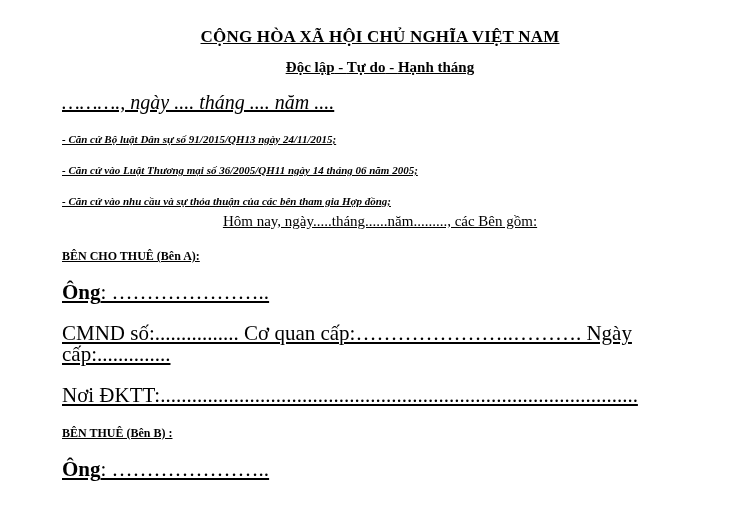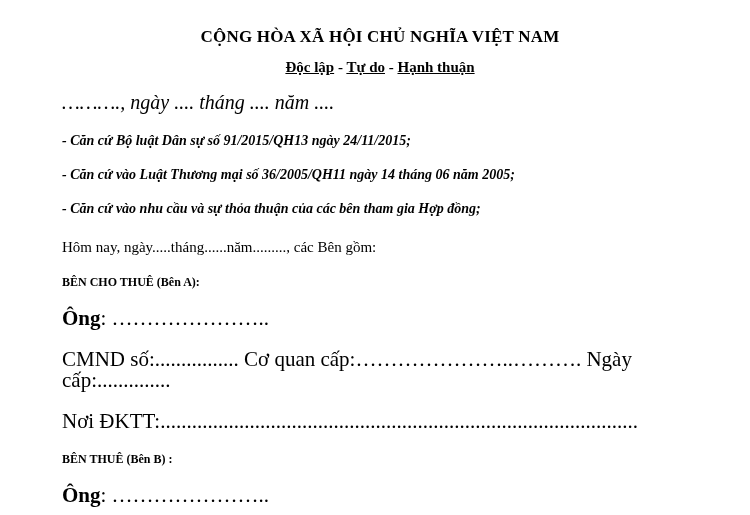--- a/index.html
+++ b/index.html
@@ -13,20 +13,21 @@
     font-family: "Liberation Serif", "DejaVu Serif", serif;
     color: #000000;
     overflow: hidden;
   }
   .page {
     position: relative;
     width: 750px;
     height: 515px;
     box-sizing: border-box;
     padding: 18px 52px 16px 62px;
+    text-decoration: underline;
   }
   .line {
     line-height: 1.0;
   }
   .center {
     text-align: center;
   }
   .national-title {
     font-size: 17px;
     font-weight: bold;
@@ -47,31 +48,32 @@
     margin-top: 17px;
     padding-right: 6px;
   }
   .doc-title {
     font-size: 18px;
     font-weight: bold;
     margin-top: 17px;
     letter-spacing: 0.2px;
   }
   .basis {
-    font-size: 14px;
+    font-size: 11px;
     font-style: italic;
     font-weight: bold;
     margin-top: 20px;
   }
   .basis.first {
     margin-top: 22px;
   }
   .para {
     font-size: 15px;
-    margin-top: 24px;
+    margin-top: 7px;
+    text-align: center;
   }
   .section-head {
     font-size: 12px;
     font-weight: bold;
     margin-top: 21px;
   }
   .field {
     font-size: 21px;
     margin-top: 20px;
   }
@@ -80,21 +82,21 @@
   }
 </style>
 </head>
 <body>
 
 <div class="page">
 
   <div class="center national-title line">CỘNG HÒA XÃ HỘI CHỦ NGHĨA VIỆT NAM</div>
 
   <div class="center motto line">
-    <span class="u">Độc lập</span><span> - </span><span class="u">Tự do</span><span> - </span><span class="u">Hạnh thuận</span>
+    <span class="u">Độc lập</span><span> - </span><span class="u">Tự do</span><span> - </span><span class="u">Hạnh tháng</span>
   </div>
 
   <div class="dateline line">………., ngày .... tháng .... năm ....</div>
 
 
   <div class="basis first line">- Căn cứ Bộ luật Dân sự số 91/2015/QH13 ngày 24/11/2015;</div>
   <div class="basis line">- Căn cứ vào Luật Thương mại số 36/2005/QH11 ngày 14 tháng 06 năm 2005;</div>
   <div class="basis line">- Căn cứ vào nhu cầu và sự thỏa thuận của các bên tham gia Hợp đồng;</div>
 
   <div class="para line">Hôm nay, ngày.....tháng......năm........., các Bên gồm:</div>

